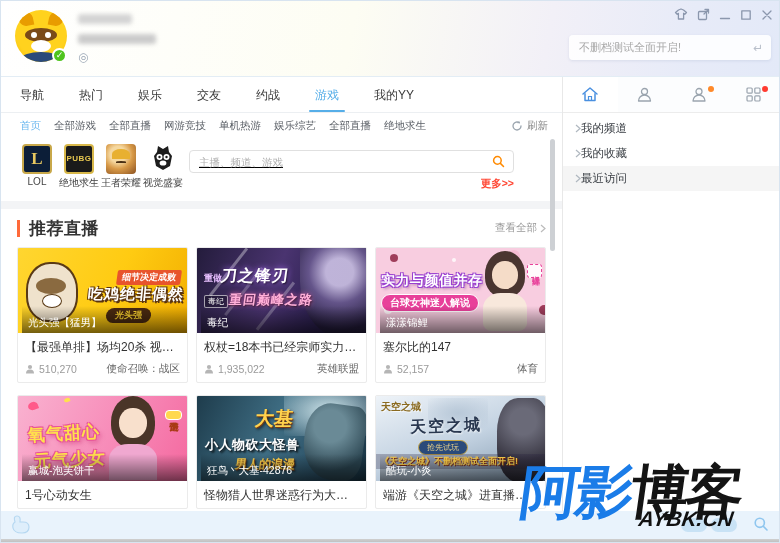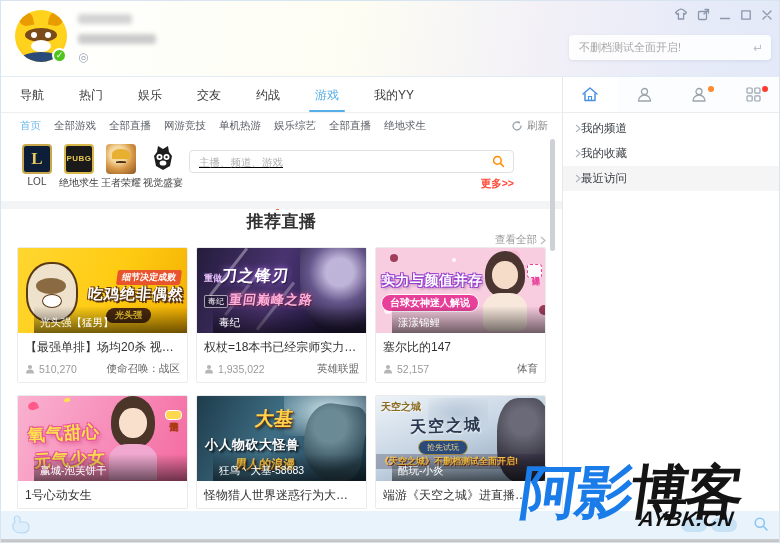--- a/index.html
+++ b/index.html
@@ -66,31 +66,31 @@
 
   .searchbox { position:absolute; left:188px; top:11px; width:325px; height:23px; border:1px solid #e0e0e0; border-radius:4px;
     display:flex; align-items:center; padding:0 8px 0 9px; background:#fff;text-decoration:underline; }
   .searchbox input { flex:1; border:none; outline:none; font-size:10.5px; color:#444; background:transparent; }
   .searchbox input::placeholder { color:#b0b0b0; }
   .more { position:absolute; right:48px; top:38px; font-size:10.5px; color:#ff4633; font-weight:bold; cursor:pointer; }
 
   .sep { height:8px; background:#f3f4f6; }
 
   
-  .sechead { height:38px; display:flex; align-items:center; padding:0 16px;flex-direction:column; }
+  .sechead { height:38px; display:flex; align-items:center; padding:0 16px; }
   .secbar { width:3px; height:17px; background:#ff6a3a; margin-right:9px; }
   .sectitle { font-size:17px; color:#333; font-weight:bold; letter-spacing:.5px; }
   .viewall { margin-left:auto; display:flex; align-items:center; gap:3px; cursor:pointer; }
   .viewall span { font-size:10.5px; color:#999; }
 
   
   .grid { display:grid; grid-template-columns:repeat(3,1fr); gap:12px 8px; padding:0 16px; }
   .card { border:1px solid #ebebeb; border-radius:2px; background:#fff; cursor:pointer; overflow:hidden; }
   .cover { position:relative; height:85px; overflow:hidden; }
-  .overlayname { position:absolute; left:16px; right:0; bottom:0; padding:10px 6px 3px; font-size:10.5px; color:#fff;
+  .overlayname { position:absolute; left:4px; right:0; bottom:0; padding:10px 6px 3px; font-size:10.5px; color:#fff;
     background:linear-gradient(transparent,rgba(0,0,0,.55)); white-space:nowrap; overflow:hidden; z-index:5; }
   .ctitle { font-size:12px; color:#333; padding:6px 7px 4px; white-space:nowrap; overflow:hidden; text-overflow:ellipsis; }
   .cmeta { display:flex; align-items:center; padding:2px 7px 6px; }
   .cmeta .cnt { font-size:10.5px; color:#9a9a9a; margin-left:4px; }
   .cmeta .cat { margin-left:auto; font-size:10.5px; color:#666; }
 
   
   .cv1 { background:linear-gradient(115deg,#ffd630 0%,#ffcb12 55%,#f2ae00 100%); }
   .cv1 .char { position:absolute; left:8px; top:14px; width:52px; height:60px; background:#efe2cc; border:2px solid #5a3a16; border-radius:46% 46% 42% 42%; }
   .cv1 .char::before { content:""; position:absolute; left:8px; top:14px; width:30px; height:16px; background:#8a6a40; border-radius:50%; }
@@ -386,21 +386,21 @@
           <div class="ctitle">1号心动女生</div>
         </div>
 
         <div class="card">
           <div class="cover cv5">
             <div class="sky"></div>
             <div class="mon"></div>
             <div class="l1">大基</div>
             <div class="l2">小人物砍大怪兽</div>
             <div class="l3">男人的浪漫</div>
-            <div class="overlayname">狂鸟丶大基-58683</div>
+            <div class="overlayname">狂鸟丶大基-42876</div>
           </div>
           <div class="ctitle">怪物猎人世界迷惑行为大赏第2...</div>
         </div>
 
         <div class="card">
           <div class="cover cv6">
             <div class="castle"></div>
             <div class="knight"></div>
             <div class="logo">天空之城</div>
             <div class="big">天空之城</div>

